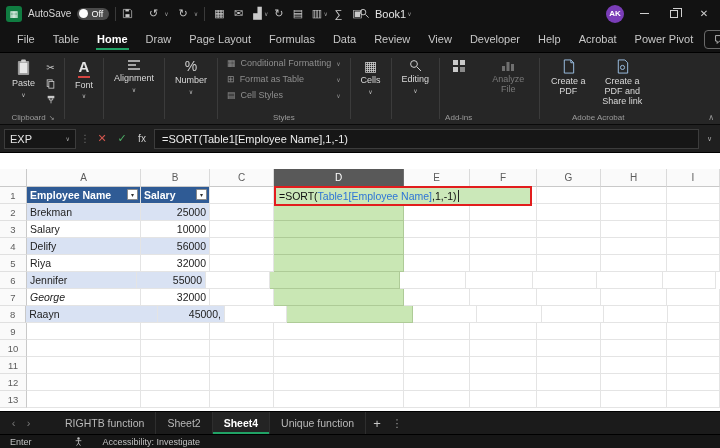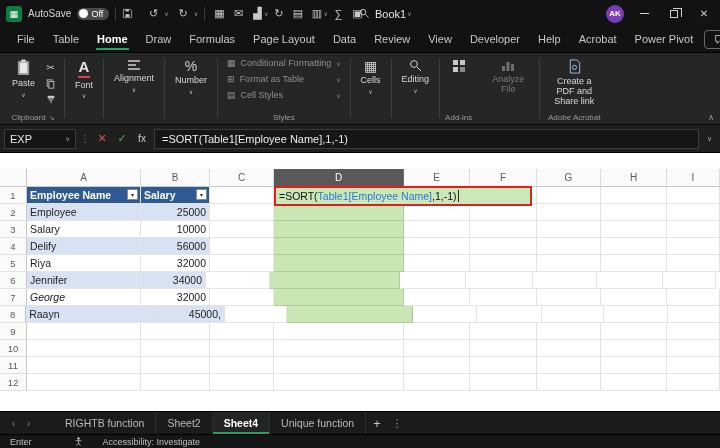--- a/index.html
+++ b/index.html
@@ -177,22 +177,22 @@
     <span class="winbtn">✕</span>
   </span>
 </div>
 
 <div class="menubar">
   <span style="display:flex">
       <div class="mtab">File</div>
       <div class="mtab">Table</div>
       <div class="mtab active">Home</div>
       <div class="mtab">Draw</div>
+      <div class="mtab">Page Layout</div>
       <div class="mtab">Formulas</div>
-      <div class="mtab">Page Layout</div>
       <div class="mtab">Data</div>
       <div class="mtab">Review</div>
       <div class="mtab">View</div>
       <div class="mtab">Developer</div>
       <div class="mtab">Help</div>
       <div class="mtab">Acrobat</div>
       <div class="mtab">Power Pivot</div>
     </span>
   <span class="menu-right">
     <span class="comments-btn">
@@ -333,20 +333,27 @@
           <rect x="5.5" y="3" width="3" height="9" fill="#c9c9c9"></rect>
           <rect x="10" y="5" width="3" height="7" fill="#c9c9c9"></rect>
         </svg>
       <span>Analyze File</span>
     </div>
   </div>
   <div class="rdiv"></div>
 
   <div class="rgroup">
     <div class="rgroup-row">
+      <div class="bigbtn" style="max-width:46px">
+        <svg width="13" height="15" viewBox="0 0 13 16">
+            <path d="M2 1h7l3 3v11H2z" fill="none" stroke="#9fc3e8"></path>
+            <path d="M9 1v3h3" fill="none" stroke="#9fc3e8"></path>
+          </svg>
+        <span>Create a PDF</span>
+      </div>
       <div class="bigbtn" style="max-width:58px">
         <svg width="13" height="15" viewBox="0 0 13 16">
             <path d="M2 1h7l3 3v11H2z" fill="none" stroke="#9fc3e8"></path>
             <circle cx="6.5" cy="9" r="2.2" fill="none" stroke="#9fc3e8"></circle>
           </svg>
         <span>Create a PDF and Share link</span>
       </div>
     </div>
     <div class="glabel">
         <span>Adobe Acrobat</span>
@@ -399,21 +406,21 @@
         <div class="cell" style="width: 64px;"></div>
         <div class="cell spill" style="width: 130px;"></div>
         <div class="cell" style="width: 66px;"></div>
         <div class="cell" style="width: 67px;"></div>
         <div class="cell" style="width: 64px;"></div>
         <div class="cell" style="width: 66px;"></div>
         <div class="cell" style="width: 53px;"></div>
       </div>
       <div class="grow">
         <div class="rowh">2</div>
-        <div class="cell band" style="width: 114px;">Employee</div>
+        <div class="cell band" style="width: 114px;">Brekman</div>
         <div class="cell tnum band" style="width: 69px;">25000</div>
         <div class="cell" style="width: 64px;"></div>
         <div class="cell spill" style="width: 130px;"></div>
         <div class="cell" style="width: 66px;"></div>
         <div class="cell" style="width: 67px;"></div>
         <div class="cell" style="width: 64px;"></div>
         <div class="cell" style="width: 66px;"></div>
         <div class="cell" style="width: 53px;"></div>
       </div>
       <div class="grow">
@@ -448,21 +455,21 @@
         <div class="cell spill" style="width: 130px;"></div>
         <div class="cell" style="width: 66px;"></div>
         <div class="cell" style="width: 67px;"></div>
         <div class="cell" style="width: 64px;"></div>
         <div class="cell" style="width: 66px;"></div>
         <div class="cell" style="width: 53px;"></div>
       </div>
       <div class="grow">
         <div class="rowh">6</div>
         <div class="cell band" style="width: 110px;">Jennifer</div>
-        <div class="cell tnum band" style="width: 69px;">34000</div>
+        <div class="cell tnum band" style="width: 69px;">55000</div>
         <div class="cell" style="width: 64px;"></div>
         <div class="cell spill" style="width: 130px;"></div>
         <div class="cell" style="width: 66px;"></div>
         <div class="cell" style="width: 67px;"></div>
         <div class="cell" style="width: 64px;"></div>
         <div class="cell" style="width: 66px;"></div>
         <div class="cell" style="width: 53px;"></div>
       </div>
       <div class="grow">
         <div class="rowh">7</div>
@@ -519,20 +526,32 @@
         <div class="cell" style="width: 64px;"></div>
         <div class="cell" style="width: 130px;"></div>
         <div class="cell" style="width: 66px;"></div>
         <div class="cell" style="width: 67px;"></div>
         <div class="cell" style="width: 64px;"></div>
         <div class="cell" style="width: 66px;"></div>
         <div class="cell" style="width: 53px;"></div>
       </div>
       <div class="grow">
         <div class="rowh">12</div>
+        <div class="cell" style="width: 114px;"></div>
+        <div class="cell" style="width: 69px;"></div>
+        <div class="cell" style="width: 64px;"></div>
+        <div class="cell" style="width: 130px;"></div>
+        <div class="cell" style="width: 66px;"></div>
+        <div class="cell" style="width: 67px;"></div>
+        <div class="cell" style="width: 64px;"></div>
+        <div class="cell" style="width: 66px;"></div>
+        <div class="cell" style="width: 53px;"></div>
+      </div>
+      <div class="grow">
+        <div class="rowh">13</div>
         <div class="cell" style="width: 114px;"></div>
         <div class="cell" style="width: 69px;"></div>
         <div class="cell" style="width: 64px;"></div>
         <div class="cell" style="width: 130px;"></div>
         <div class="cell" style="width: 66px;"></div>
         <div class="cell" style="width: 67px;"></div>
         <div class="cell" style="width: 64px;"></div>
         <div class="cell" style="width: 66px;"></div>
         <div class="cell" style="width: 53px;"></div>
       </div>

